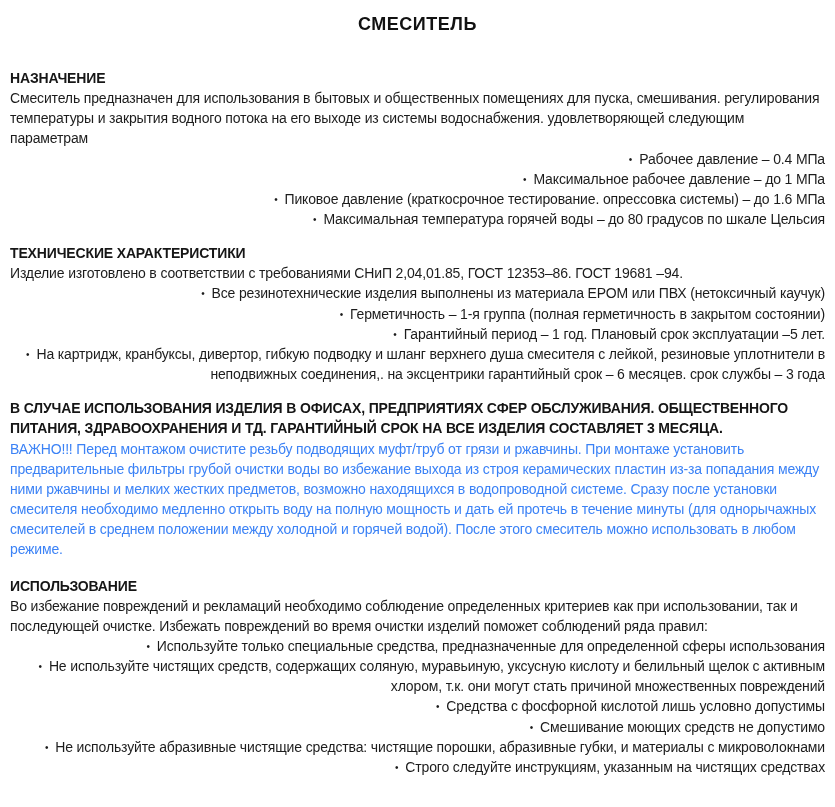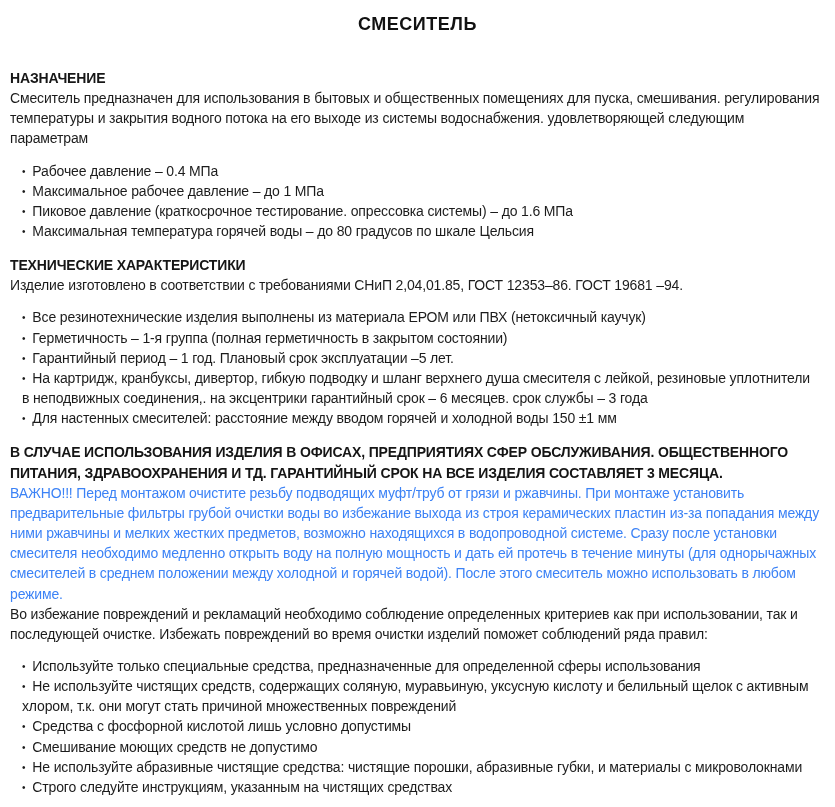--- a/index.html
+++ b/index.html
@@ -33,22 +33,23 @@
     color: #161616;
   }
   p.body-text {
     margin: 0;
   }
   .section {
     margin-bottom: 14px;
   }
   ul.bullet-list {
     list-style: none;
-    margin: 12px;
+    margin: 0;
     padding: 0;
+    text-align: right;
   }
   ul.bullet-list li::before {
     content: "•";
     font-size: 10px;
     margin-right: 7px;
     vertical-align: 1px;
   }
   .notice-office {
     font-weight: 700;
     margin: 16px 0 0 0;
@@ -80,29 +81,29 @@
 </div>
 
 <div class="section">
   <h2 class="section-heading">ТЕХНИЧЕСКИЕ ХАРАКТЕРИСТИКИ</h2>
   <p class="body-text">Изделие изготовлено в соответствии с требованиями СНиП 2,04,01.85, ГОСТ 12353–86. ГОСТ 19681 –94.</p>
   <ul class="bullet-list">
       <li>Все резинотехнические изделия выполнены из материала ЕРОМ или ПВХ (нетоксичный каучук)</li>
       <li>Герметичность – 1-я группа (полная герметичность в закрытом состоянии)</li>
       <li>Гарантийный период – 1 год. Плановый срок эксплуатации –5 лет.</li>
       <li>На картридж, кранбуксы, дивертор, гибкую подводку и шланг верхнего душа смесителя с лейкой, резиновые уплотнители в неподвижных соединения,. на эксцентрики гарантийный срок – 6 месяцев. срок службы – 3 года</li>
-      <li>Для настенных смесителей: расстояние между вводом горячей и холодной воды 150 ±1 мм</li>
     </ul>
 </div>
 
 <p class="notice-office body-text">В СЛУЧАЕ ИСПОЛЬЗОВАНИЯ ИЗДЕЛИЯ В ОФИСАХ, ПРЕДПРИЯТИЯХ СФЕР ОБСЛУЖИВАНИЯ. ОБЩЕСТВЕННОГО ПИТАНИЯ, ЗДРАВООХРАНЕНИЯ И ТД. ГАРАНТИЙНЫЙ СРОК НА ВСЕ ИЗДЕЛИЯ СОСТАВЛЯЕТ 3 МЕСЯЦА.</p>
 
 <p class="notice-important body-text">ВАЖНО!!! Перед монтажом очистите резьбу подводящих муфт/труб от грязи и ржавчины. При монтаже установить предварительные фильтры грубой очистки воды во избежание выхода из строя керамических пластин из-за попадания между ними ржавчины и мелких жестких предметов, возможно находящихся в водопроводной системе. Сразу после установки смесителя необходимо медленно открыть воду на полную мощность и дать ей протечь в течение минуты (для однорычажных смесителей в среднем положении между холодной и горячей водой). После этого смеситель можно использовать в любом режиме.</p>
 
 <div class="section">
+  <h2 class="section-heading usage-heading">ИСПОЛЬЗОВАНИЕ</h2>
   <p class="body-text">Во избежание повреждений и рекламаций необходимо соблюдение определенных критериев как при использовании, так и последующей очистке. Избежать повреждений во время очистки изделий поможет соблюдений ряда правил:</p>
   <ul class="bullet-list">
       <li>Используйте только специальные средства, предназначенные для определенной сферы использования</li>
       <li>Не используйте чистящих средств, содержащих соляную, муравьиную, уксусную кислоту и белильный щелок с активным хлором, т.к. они могут стать причиной множественных повреждений</li>
       <li>Средства с фосфорной кислотой лишь условно допустимы</li>
       <li>Смешивание моющих средств не допустимо</li>
       <li>Не используйте абразивные чистящие средства: чистящие порошки, абразивные губки, и материалы с микроволокнами</li>
       <li>Строго следуйте инструкциям, указанным на чистящих средствах</li>
     </ul>
 </div>

